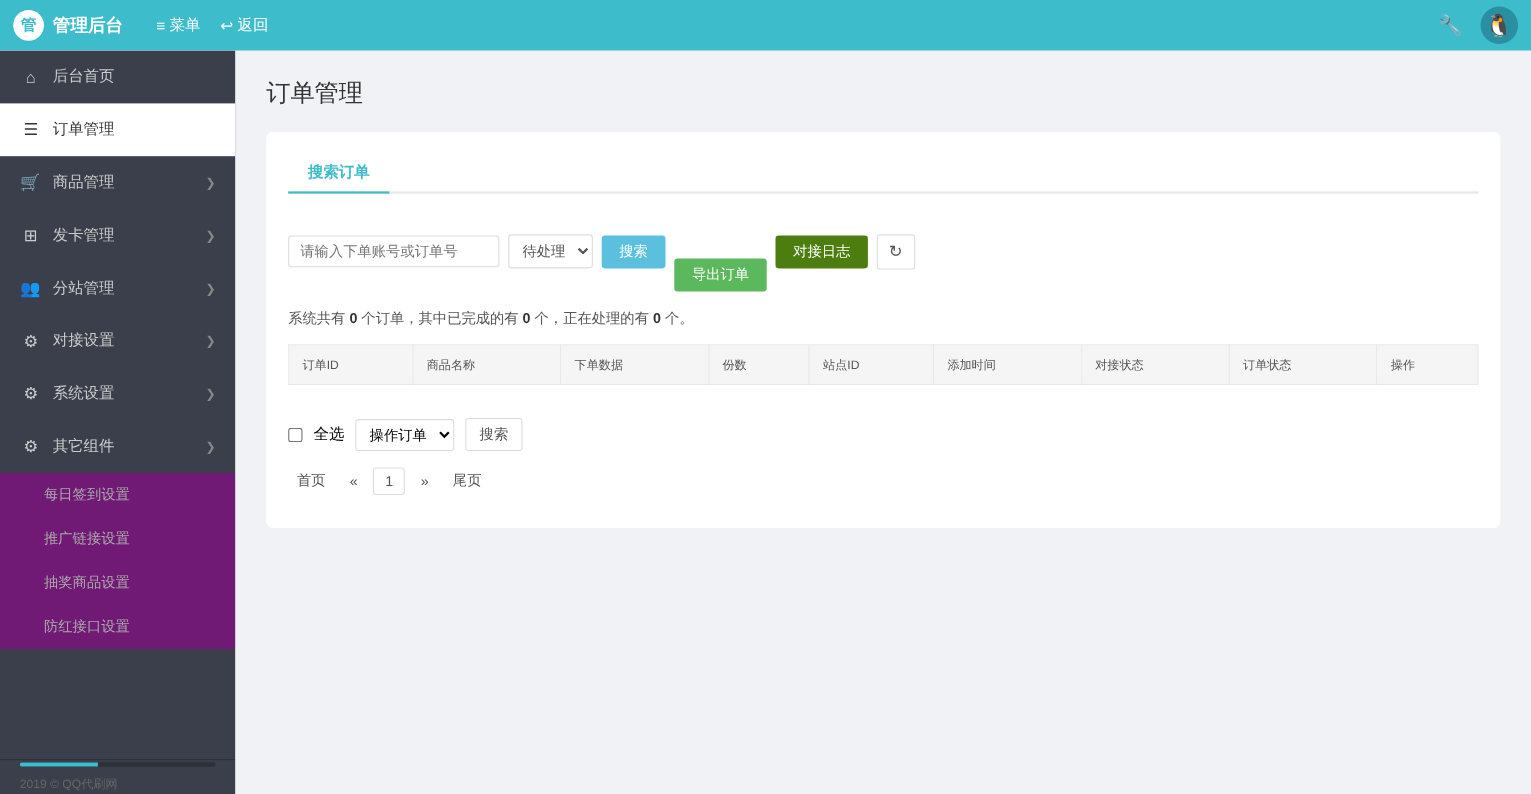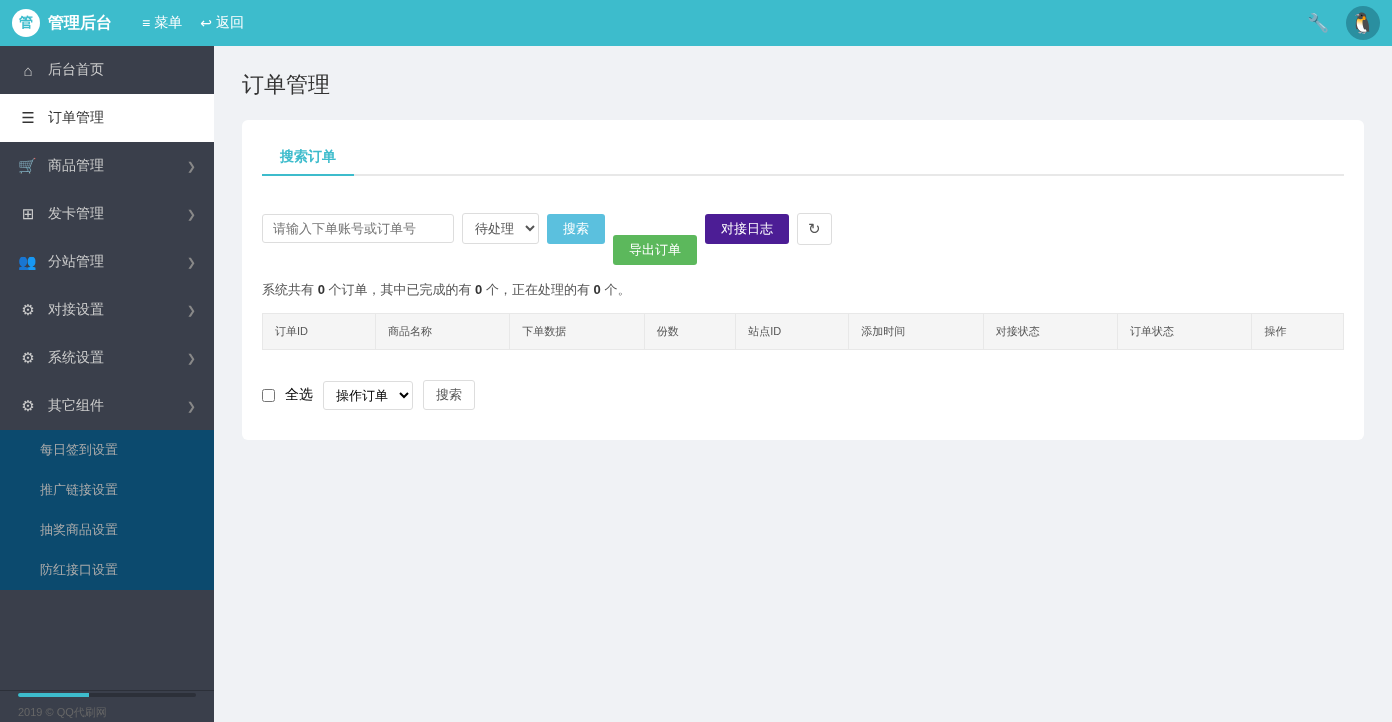--- a/index.html
+++ b/index.html
@@ -86,21 +86,21 @@
       font-size: 11px;
       color: #888;
     }
     .sidebar-item .icon-circle {
       width: 20px; height: 20px;
       display: flex; align-items: center; justify-content: center;
       font-size: 15px;
     }
 
     .sidebar-sub {
-      background: #0c4a6e;
+      background: #701a75;
     }
     .sidebar-sub .sidebar-sub-item {
       padding: 11px 18px 11px 40px;
       cursor: pointer;
       color: #aaa;
       font-size: 13px;
     }
 
     .sidebar-footer {
       margin-top: auto;
@@ -194,21 +194,21 @@
     .btn {
       padding: 6px 16px;
       border: none;
       border-radius: 3px;
       cursor: pointer;
       font-size: 13px;
       color: #fff;
     }
     .btn-search { background: #5bc0de; }
     .btn-export { background: #5cb85c; margin-top: 43px; }
-    .btn-log { background: #4c1d95; }
+    .btn-log { background: #4d7c0f; }
     .btn-refresh {
       background: #fff;
       border: 1px solid #ddd;
       color: #555;
       padding: 6px 10px;
       border-radius: 3px;
       cursor: pointer;
       font-size: 15px;
     }
 
@@ -427,15 +427,22 @@
 
       <div class="bottom-controls">
         <input type="checkbox" class="checkbox-all" style="">
         <label>全选</label>
         <select class="select-action">
           <option>操作订单</option>
         </select>
         <button class="btn-search-small">搜索</button>
       </div>
 
+      <div class="pagination">
+        <span>首页</span>
+        <span>«</span>
+        <span class="page-num">1</span>
+        <span>»</span>
+        <span>尾页</span>
+      </div>
     </div>
   </div>
 </div>
 
 </body></html>

